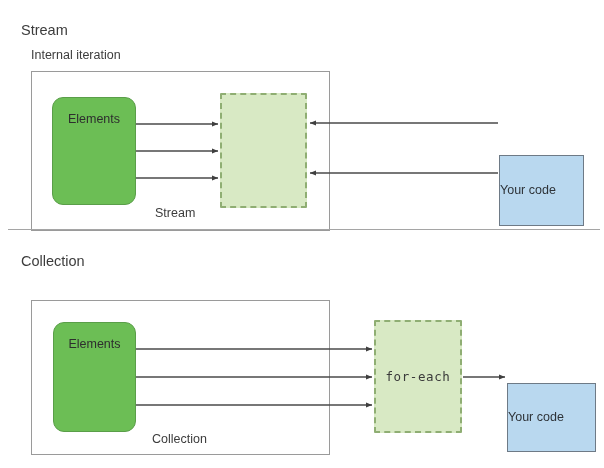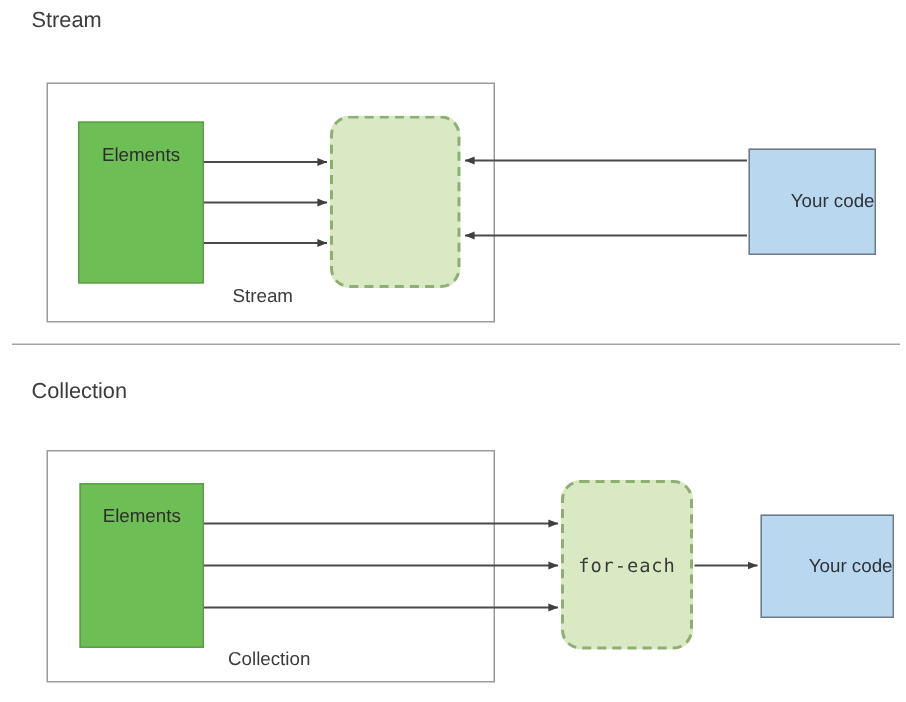--- a/index.html
+++ b/index.html
@@ -10,21 +10,21 @@
   body {
     width: 604px;
     height: 468px;
     position: relative;
     font-family: "Liberation Sans", sans-serif;
     color: #3a3a3a;
     overflow: hidden;
   }
 
   .panel { position: absolute; left: 0; width: 604px; }
-  #panel-stream { top: 0; height: 228px; }
+  #panel-stream { top: 16px; height: 228px; }
   #panel-collection { top: 236px; height: 232px; text-decoration: underline; }
 
   
   .panel-title {
     position: absolute;
     font-size: 14.5px;
     line-height: 16px;
     color: #3c3c3c;
     white-space: nowrap;
   }
@@ -42,60 +42,61 @@
     border: 1.4px solid #9a9a9a;
     background: #ffffff;
     box-sizing: border-box;
   }
 
   
   .elements-box {
     position: absolute;
     background: #6cbe55;
     border: 1.4px solid #5a9e49;
-    border-radius: 0;
+    border-radius: 11px;
     box-sizing: border-box;
   }
   .elements-label {
     position: absolute;
     top: 14px;
     left: 0;
     width: 100%;
     text-align: center;
     font-size: 12.5px;
     line-height: 15px;
     color: #2e2e2e;
   }
 
   .dashed-box {
     position: absolute;
     background: #d8e9c4;
     border: 2px dashed #8fae73;
-    border-radius: 13px;
+    border-radius: 1px;
     box-sizing: border-box;
     display: flex;
     align-items: center;
     justify-content: center;
   }
   .foreach-label {
     font-family: "DejaVu Sans Mono", "Liberation Mono", monospace;
     font-size: 12.5px;
     letter-spacing: 0.6px;
     color: #3a3a3a;
     white-space: nowrap;
   }
 
   .code-box {
     position: absolute;
     background: #b9d8ef;
     border: 1.4px solid #6e7a86;
     box-sizing: border-box;
     display: flex;
     align-items: center;
-    justify-content: flex-end;
+    justify-content: flex-start;
+    margin-top: 40px;
   }
   .code-label {
     font-size: 12.5px;
     line-height: 15px;
     color: #2e3338;
     white-space: nowrap;
   }
 
   
   .inner-caption {
@@ -126,20 +127,21 @@
     border-top: 1.6px solid #a5a5a5;
   }
 </style>
 </head>
 <body>
 
 <div class="panel" id="panel-stream">
 
   <div class="panel-title" style="left:21px; top:6px;">Stream</div>
 
+  <div class="panel-subtitle" style="left:31px; top:32px;">Internal iteration</div>
 
   <div class="frame" style="left:31px; top:55px; width:299px; height:160px;"></div>
 
   <svg class="connectors" id="conn-stream" viewBox="0 0 604 228" width="604" height="228">
     <defs>
       <marker id="ah-r" markerWidth="7" markerHeight="7" refX="6.4" refY="3" orient="auto" markerUnits="userSpaceOnUse">
         <path d="M0,0.4 L6.6,3 L0,5.6 z" fill="#3f3f3f"></path>
       </marker>
       <marker id="ah-l" markerWidth="7" markerHeight="7" refX="0.6" refY="3" orient="auto-start-reverse" markerUnits="userSpaceOnUse">
         <path d="M0,0.4 L6.6,3 L0,5.6 z" fill="#3f3f3f"></path>

